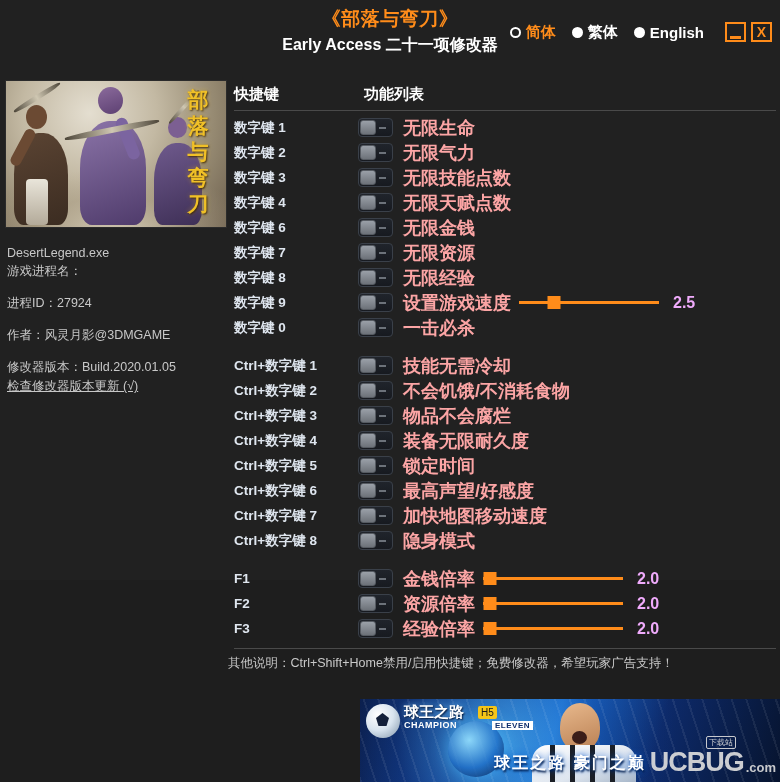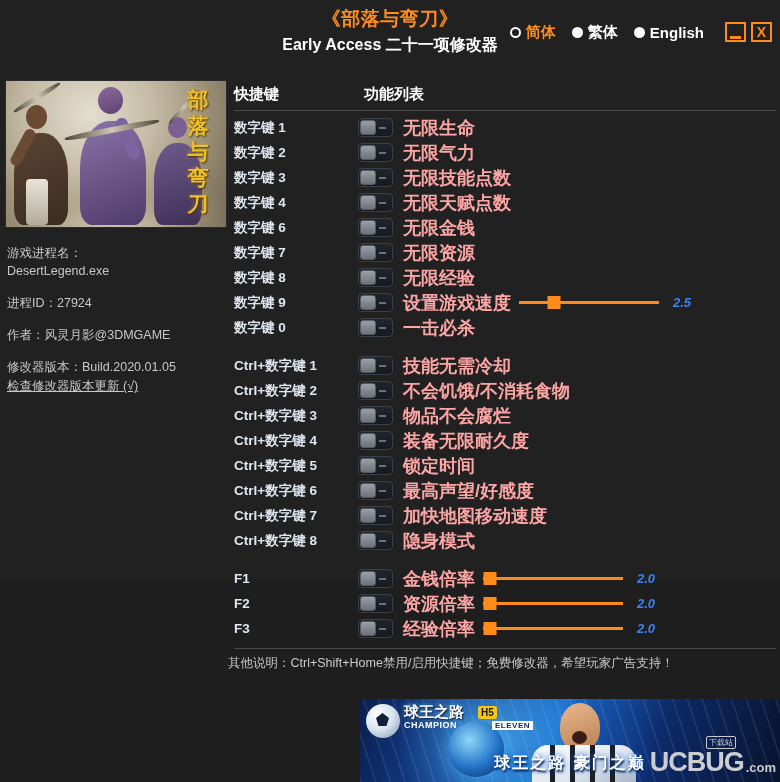--- a/index.html
+++ b/index.html
@@ -146,23 +146,22 @@
   }
   .track {
     position: relative; width: 140px; height: 3px; background: #ff8c1a;
   }
   .handle {
     position: absolute; top: -5px; width: 13px; height: 13px;
     background: #ff8c1a; transform: translateX(-50%);
     cursor: pointer;
   }
   .slider-val {
-    color: #3b82f6; font-size: 13px; font-weight: bold; margin-left: 14px;
+    color: #f0abfc; font-size: 16px; font-weight: bold; margin-left: 14px;
     min-width: 26px;
-    font-style: italic;
   }
 
   .foot-hr { height: 1px; background: #4a4a4a; margin: 7px 4px 0 6px; }
   .foot-note {
     color: #c9c9c9; font-size: 12.5px; 
     padding: 6px 0 0 0;
   }
 
   
   .banner {
@@ -214,21 +213,21 @@
   }
   .banner .logo-top {
     position: absolute; left: 44px; top: 4px; display: flex; align-items: center; gap: 14px;
   }
   .banner .logo-cn {
     color: #ffffff; font-size: 15px; font-weight: bold;
     font-family: "DejaVu Serif", serif;
     text-shadow: 1px 1px 2px #001233, 0 0 6px rgba(120,200,255,0.8);
   }
   .banner .logo-h5 {
-    background: #f5c518; color: #1a1a1a; font-size: 10px; font-weight: bold;
+    background: #f5c518; color: #1a1a1a; font-size: 10px; font-weight: normal;
     padding: 0px 3px; border-radius: 2px; line-height: 13px;
   }
   .banner .logo-en {
     position: absolute; left: 44px; top: 21px;
     color: #ffffff; font-size: 9px; font-weight: bold; letter-spacing: 0.5px;
     display: flex; align-items: center; gap: 3px;
   }
   .banner .logo-en b {
     background: #ffffff; color: #10306d; padding: 0 3px; font-size: 8px; margin-left: 32px;
   }
@@ -315,22 +314,22 @@
         <span>部</span>
         <span>落</span>
         <span>与</span>
         <span>弯</span>
         <span>刀</span>
       </div>
     </div>
 
     <div class="info">
       <div class="info-block">
+        <div class="info-line">DesertLegend.exe</div>
         <div class="info-line">游戏进程名：</div>
-        <div class="info-line">DesertLegend.exe</div>
       </div>
       <div class="info-block">
         <div class="info-line">进程ID：27924</div>
       </div>
       <div class="info-block">
         <div class="info-line">作者：风灵月影@3DMGAME</div>
       </div>
       <div class="info-block">
         <div class="info-line">修改器版本：Build.2020.01.05</div>
         <a class="info-link">检查修改器版本更新 (√)</a>

